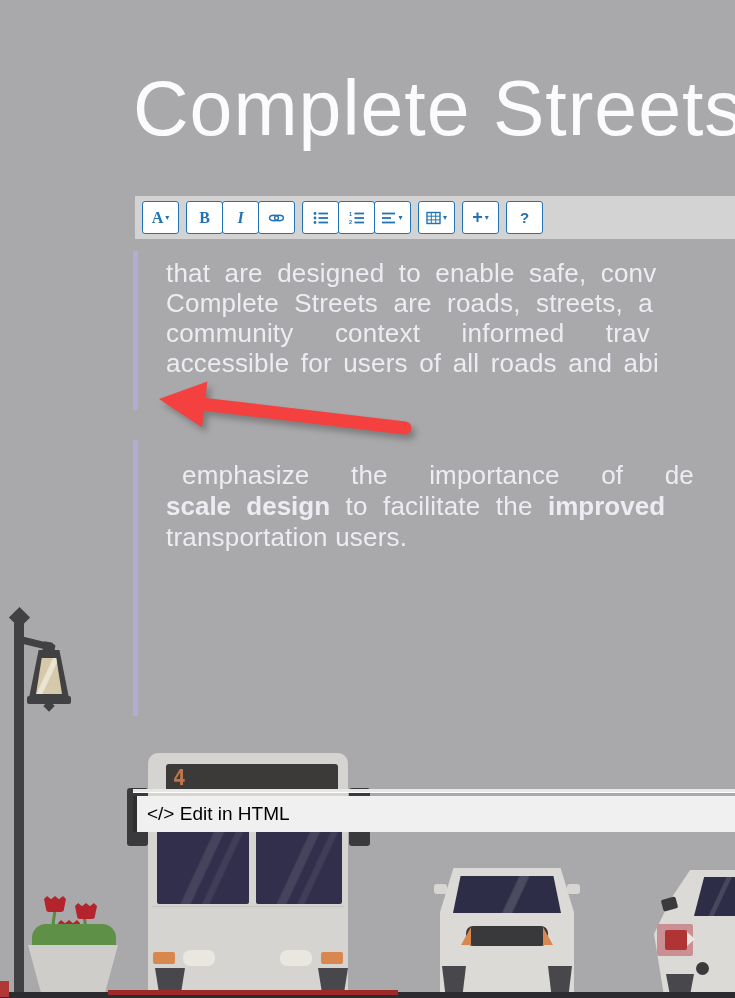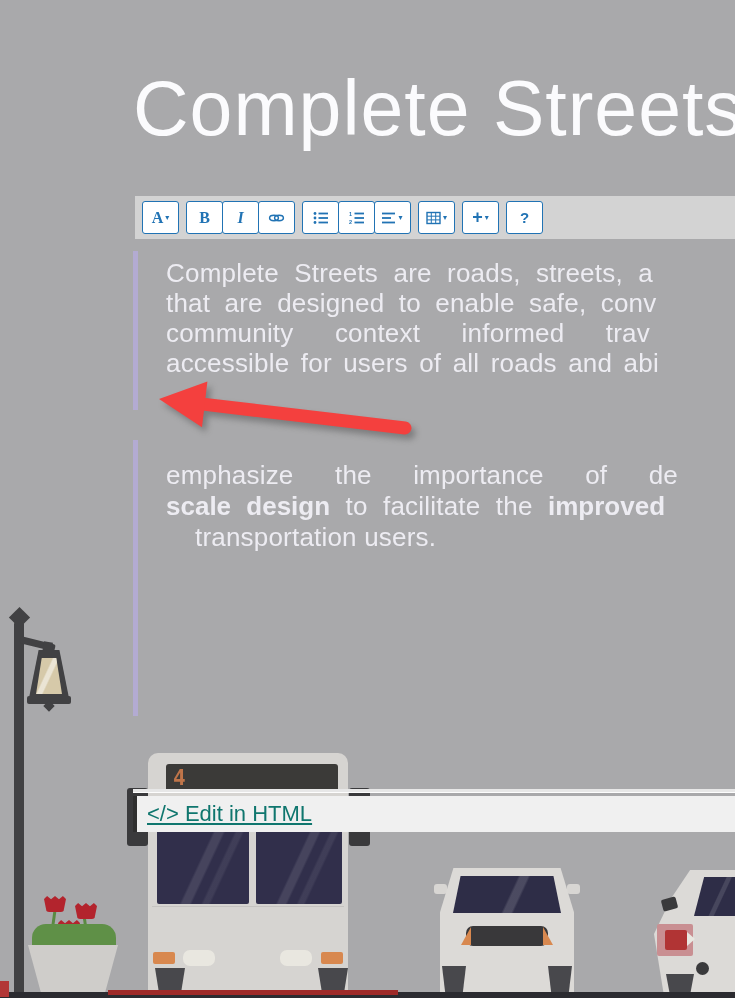--- a/index.html
+++ b/index.html
@@ -86,21 +86,21 @@
   .para2 .tline{line-height:31px;height:31px;}
   .tline .b{font-weight:700;letter-spacing:0;}
 
   .arrow-svg{left:153px;top:378px;width:262px;height:56px;overflow:visible;
              filter:drop-shadow(4px 5px 3px rgba(70,70,70,.45));}
 
   .hairline{left:133px;right:-5px;top:789px;height:3px;background:#e7e7e7;border-bottom:1px solid #fdfdfd;}
   .editbar{left:133px;right:-5px;top:796px;height:36px;background:#f0f0f0;
            border-left:4px solid #2f2f2f;box-sizing:border-box;
            display:flex;align-items:center;padding-left:10px;}
-  .editlink{color:#0f766e;font-size:22px;text-decoration:underline;cursor:pointer;}
+  .editlink{color:#000000;font-size:19px;cursor:pointer;}
 </style>
 </head>
 <body>
 
 <div class="canvas">
 
   <div>
     <div class="abs finial"></div>
     <div class="abs pole"></div>
     <div class="abs lamp-arm"></div>
@@ -241,29 +241,29 @@
     <div class="tgroup">
       <div class="tbtn">
         <span class="glyphQ">?</span>
       </div>
     </div>
   </div>
 
   <div class="abs qbar qbar1"></div>
   <div class="abs qbar qbar2"></div>
   <div class="abs para para1">
+      <div class="tline" style="word-spacing: 7px;"><span>that are designed to enable safe, conv</span></div>
       <div class="tline" style="word-spacing: 8px;"><span>Complete Streets are roads, streets, a</span></div>
-      <div class="tline" style="word-spacing: 7px;"><span>that are designed to enable safe, conv</span></div>
       <div class="tline" style="word-spacing: 34px;"><span>community context informed trav</span></div>
       <div class="tline" style="word-spacing: 4px;"><span>accessible for users of all roads and abi</span></div>
     </div>
   <div class="abs para para2">
-      <div class="tline" style="word-spacing: 34px;"><span>emphasize the importance of de</span></div>
+      <div class="tline" style="word-spacing: 34px; margin-left: 16px;"><span>emphasize the importance of de</span></div>
       <div class="tline" style="word-spacing: 8px;"><span class="b">scale design</span><span> to facilitate the </span><span class="b">improved</span></div>
-      <div class="tline" style="word-spacing: 0px; margin-left: 29px;"><span>transportation users.</span></div>
+      <div class="tline" style="word-spacing: 0px;"><span>transportation users.</span></div>
     </div>
 
   <svg class="abs arrow-svg" viewBox="0 0 262 56">
     <line x1="52" y1="26.4" x2="252" y2="50" stroke="#f4403e" stroke-width="13" stroke-linecap="round"></line>
     <polygon points="6,21 54.4,3.6 49,49.2" fill="#f4403e"></polygon>
   </svg>
 
   <div class="abs hairline"></div>
   <div class="abs editbar">
     <a class="editlink">&lt;/&gt; Edit in HTML</a>

